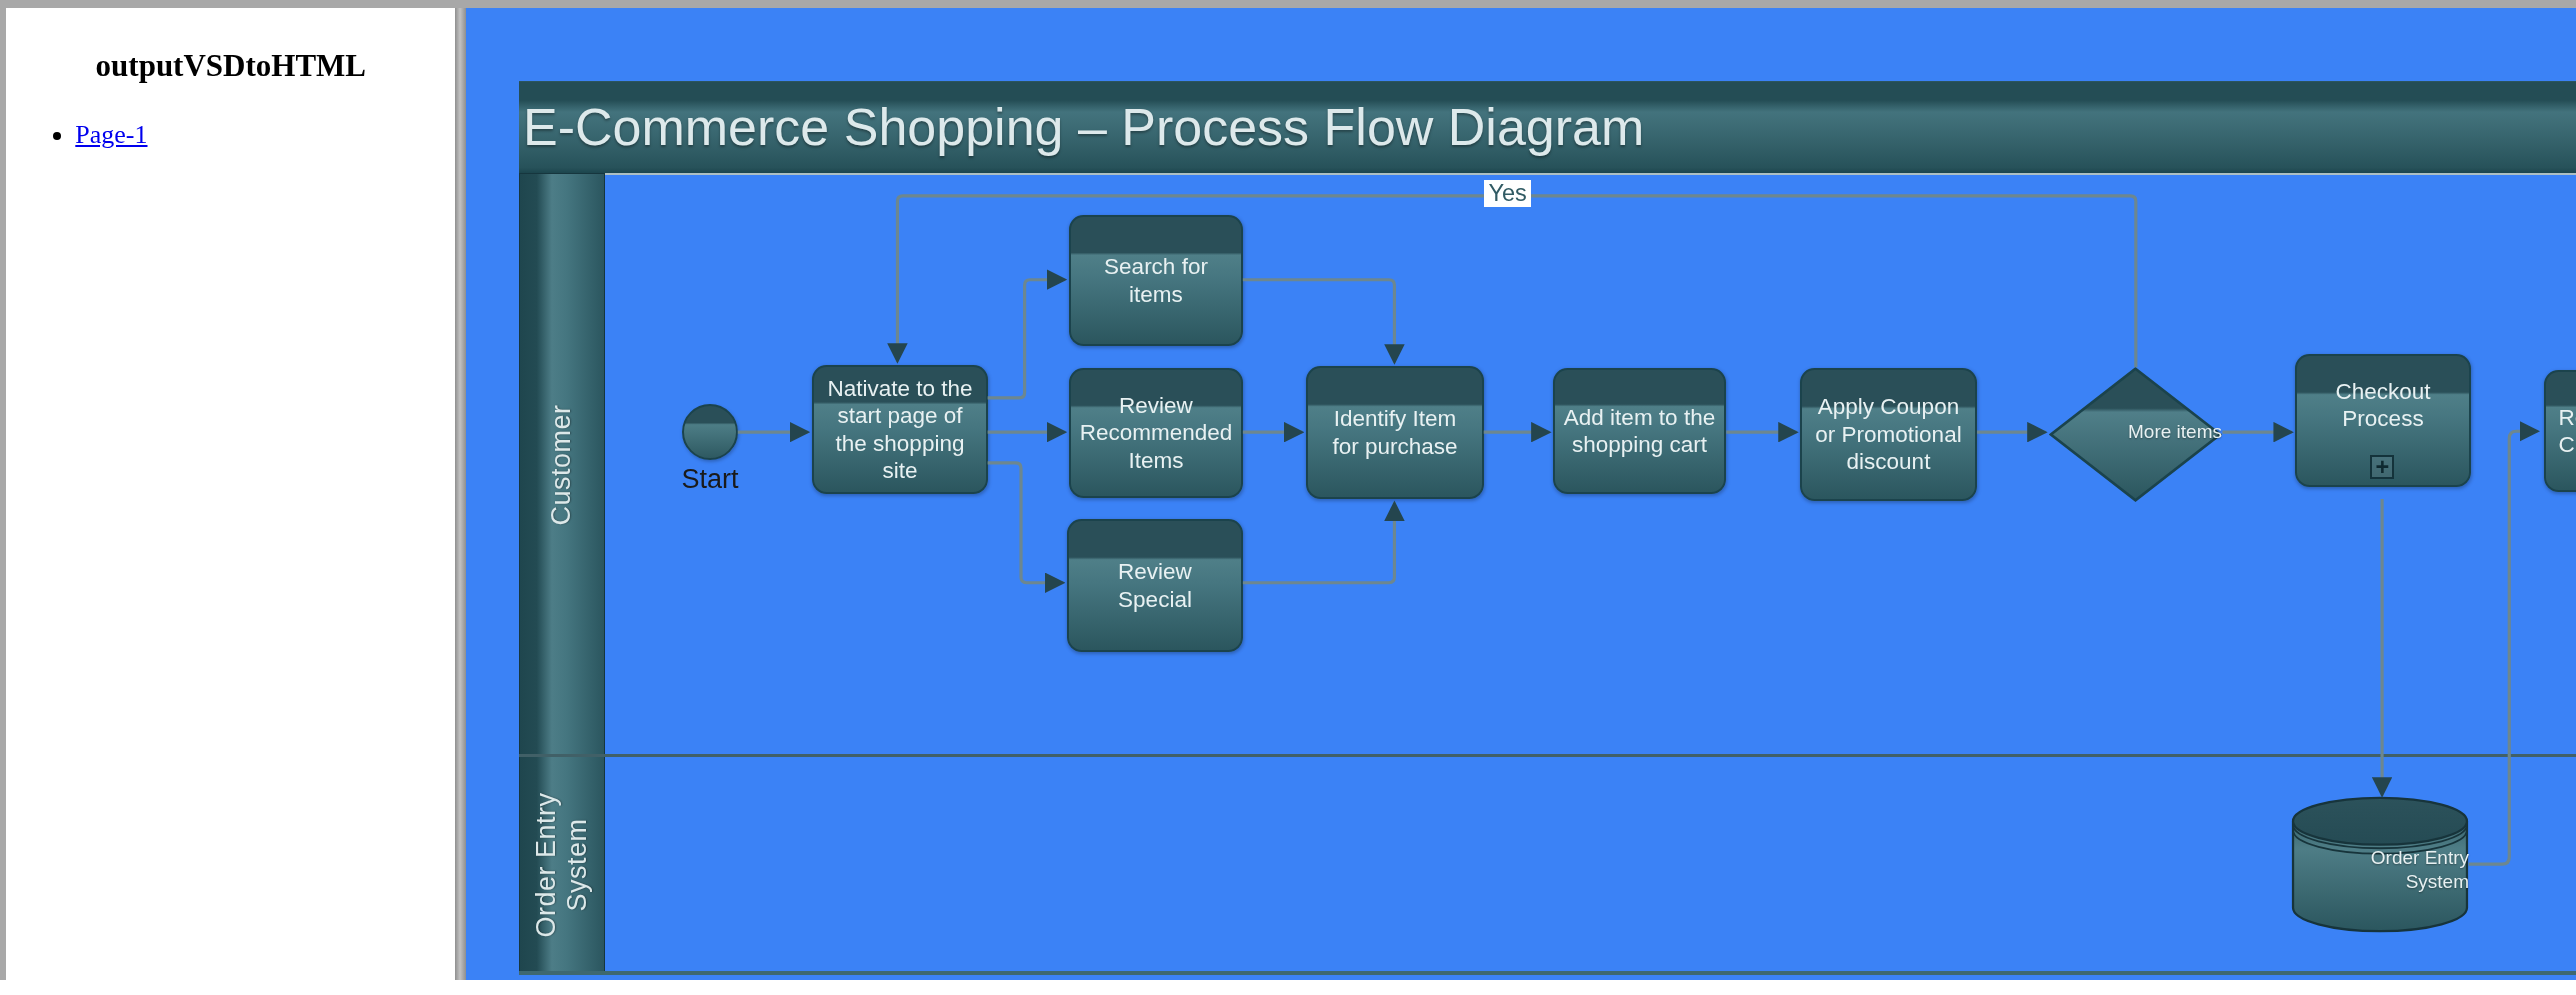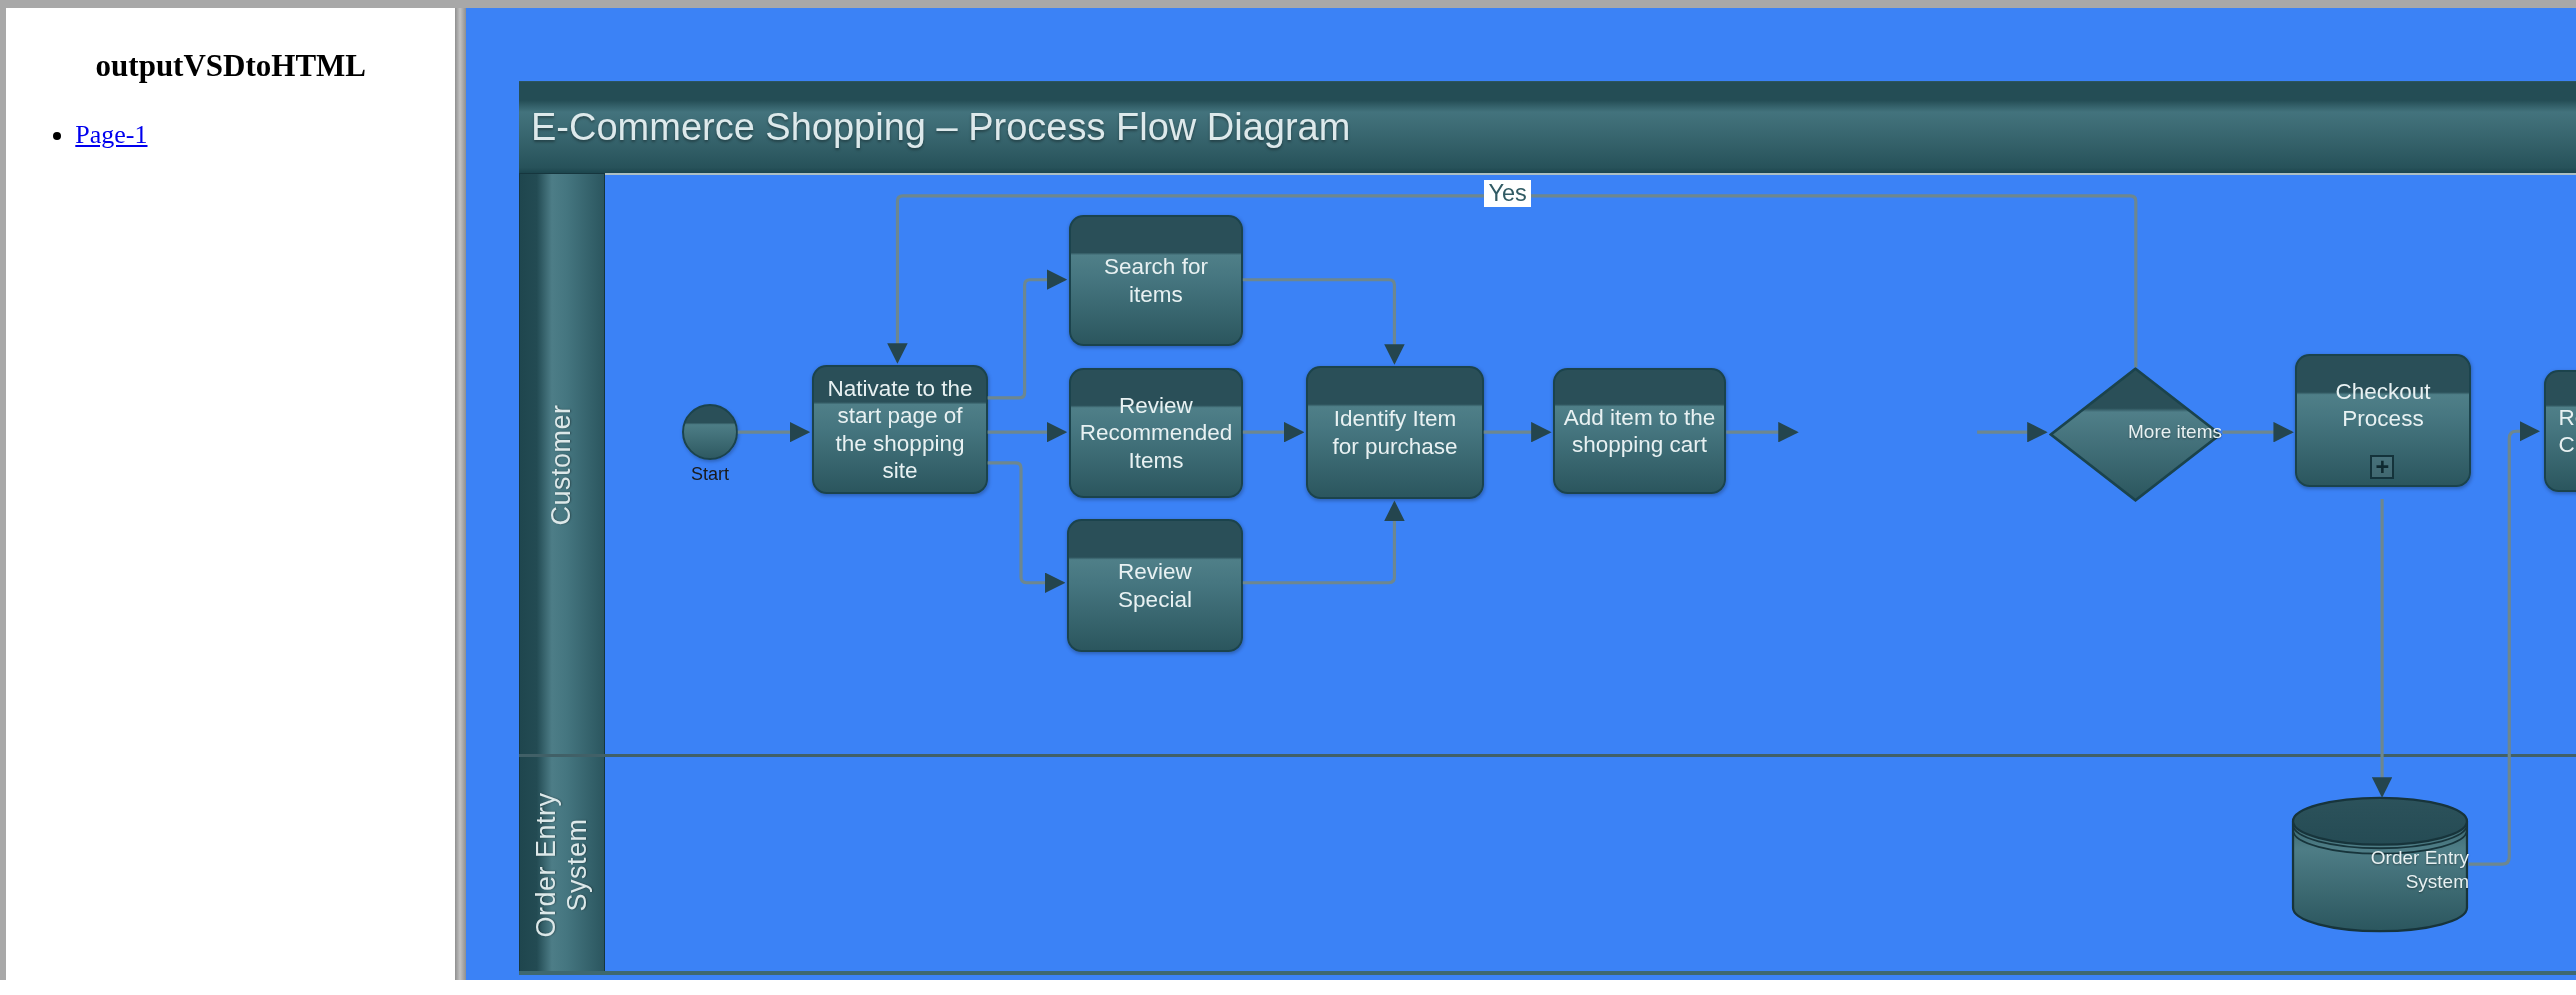--- a/index.html
+++ b/index.html
@@ -21,21 +21,21 @@
     font-family:"Liberation Serif",serif;color:#000}
   .sidebar h1{margin:40px 10.8px 0;text-align:center;font-size:31px;font-weight:bold;
     font-family:"Liberation Serif",serif}
   .sidebar ul{margin:36px 0 0;padding-left:69px;font-size:26px}
   .sidebar li{margin:7px 0}
   .sidebar a{color:var(--link);text-decoration:underline}
   
   .banner{position:absolute;left:519px;top:81px;width:2057px;height:92px;
     background:linear-gradient(180deg,#244d55 0%,#244d55 20%,#43737d 33%,#3a6871 55%,#27525a 94%,#1c454d 100%);
     border-top:1.8px solid #2b555d}
-  .banner .title{display:block;padding-left:12px;line-height:90px;font-size:38px;
+  .banner .title{display:block;padding-left:4px;line-height:90px;font-size:52px;
     color:var(--banner-text);text-shadow:0 1.8px 2.7px rgba(0,0,0,.35);white-space:nowrap}
   
   .lane-top-line{position:absolute;left:604px;top:173px;width:1972px;height:1.8px;background:#adbfc2}
   .lane-separator{position:absolute;left:519px;top:754px;width:2057px;height:2.7px;background:#416067}
   .lane-bottom-line{position:absolute;left:519px;top:971px;width:2057px;height:3.6px;background:#3e6870}
   .lane-col{position:absolute;left:519px;width:86px;
     background:linear-gradient(90deg,#1f464e 0%,#234b53 20%,#4d7d87 38%,#457680 55%,#2b565f 100%);
     border:1.8px solid #16363e;display:flex;align-items:center;justify-content:center;overflow:hidden}
   .lane-col .rot{position:absolute;left:50%;top:50%;width:577px;
     transform:translate(-50%,-50%) rotate(-90deg);text-align:center;color:#dce8e9;
@@ -44,21 +44,21 @@
   
   .task{position:absolute;border:2.3px solid var(--shape-border);border-radius:14.4px;
     background:linear-gradient(180deg,var(--accent-dark) 0%,var(--accent-dark) 28%,var(--accent-light) 30%,#467680 48%,#2b565e 100%);
     color:#e8f1f2;font-size:22.5px;line-height:1.22;display:flex;align-items:center;justify-content:center;
     text-align:center;white-space:pre-line;box-shadow:0.9px 1.8px 3.6px rgba(0,0,0,.25);z-index:2}
   .start-circle{position:absolute;left:682px;top:404px;width:56px;height:56px;border-radius:50%;
     border:2.3px solid var(--shape-border);
     background:linear-gradient(180deg,var(--accent-dark) 0%,var(--accent-dark) 32%,#4d7d86 36%,#2e5961 100%);
     box-shadow:0.9px 1.8px 3.6px rgba(0,0,0,.25);z-index:2}
   .start-label{position:absolute;left:665px;top:464px;width:90px;text-align:center;
-    color:#1a1a1a;font-size:18px;z-index:2}
+    color:#1a1a1a;font-size:27px;z-index:2}
   .shape-svg{position:absolute;z-index:2}
   .shape-overlay{position:absolute;color:#e8f1f2;font-size:19px;line-height:1.25;text-align:right;
     white-space:pre-line;z-index:3;text-shadow:0 0.9px 1.8px rgba(0,0,0,.35)}
   .subprocess-marker{position:absolute;left:calc(50% - 12.6px);bottom:6.3px;width:24px;height:24px;
     border:2.3px solid #14333b;color:#0f2930;font-weight:bold;font-size:23.5px;line-height:20px;
     text-align:center;background:rgba(230,240,241,.10)}
   .clipped{padding-left:12.6px;justify-content:flex-start;text-align:left}
   
   #connectors{position:absolute;left:0;top:0;z-index:4;pointer-events:none}
   .edge-label-yes{position:absolute;left:1484px;top:180px;background:#fff;padding:0 4.5px;
@@ -114,20 +114,23 @@
 
   <div class="task" style="left:1067px;top:519px;width:176px;height:133px">Review
 Special</div>
 
   <div class="task" style="left:1306px;top:366px;width:178px;height:133px">Identify Item
 for purchase</div>
 
   <div class="task" style="left:1553px;top:368px;width:173px;height:126px">Add item to the
 shopping cart</div>
 
+  <div class="task" style="left:1800px;top:368px;width:177px;height:133px">Apply Coupon
+or Promotional
+discount</div>
 
   <svg class="shape-svg" style="left:2049px;top:367px" width="173" height="135" viewBox="0 0 192 150">
     <defs>
       <linearGradient id="dgrad" x1="0" y1="0" x2="0" y2="1">
         <stop offset="0" stop-color="#2a4f58"></stop>
           <stop offset="0.30" stop-color="#2a4f58"></stop>
         <stop offset="0.33" stop-color="#507f89"></stop>
           <stop offset="1" stop-color="#2b565e"></stop>
       </linearGradient>
     </defs>

